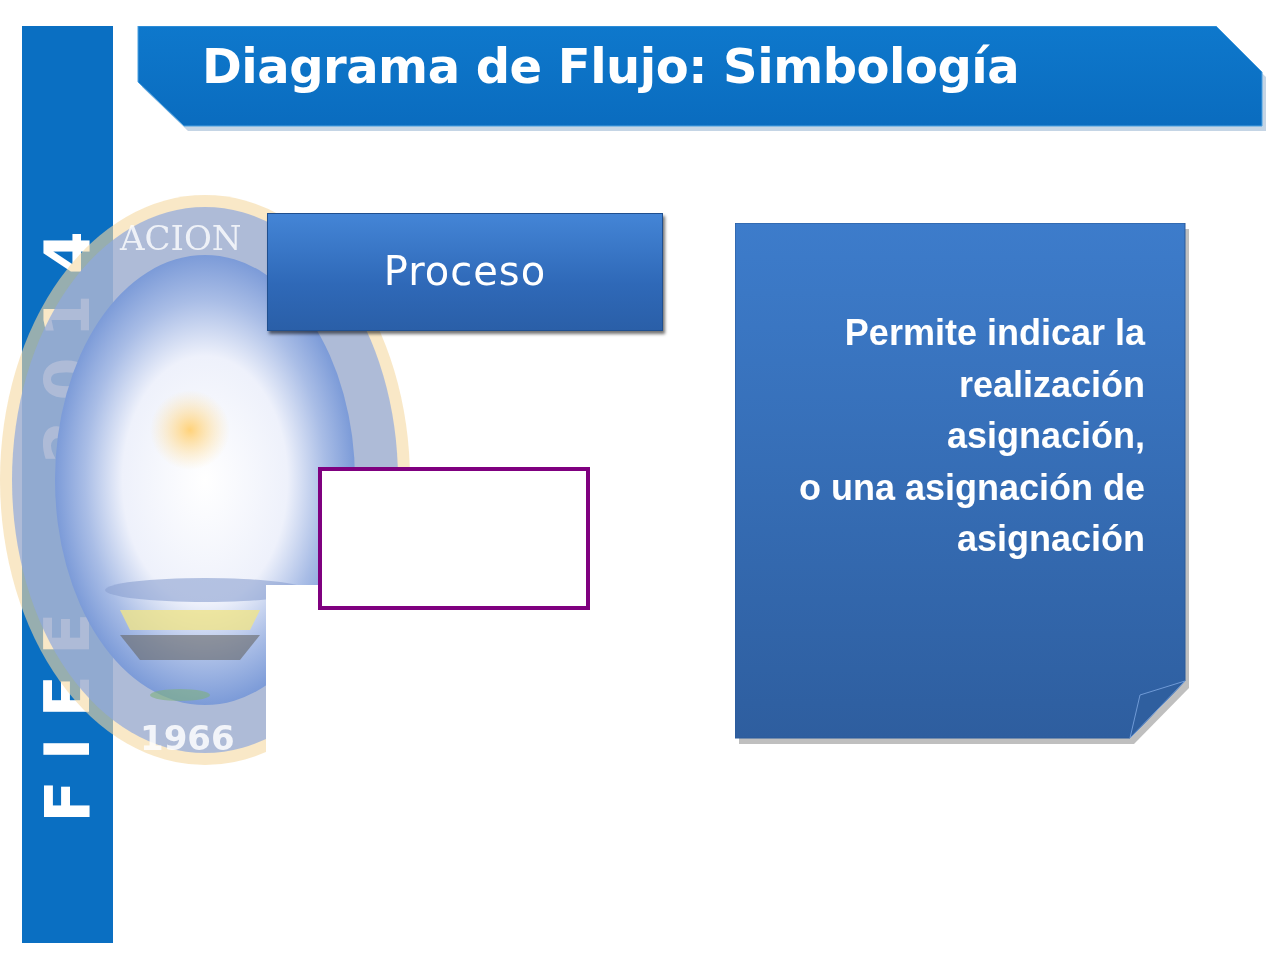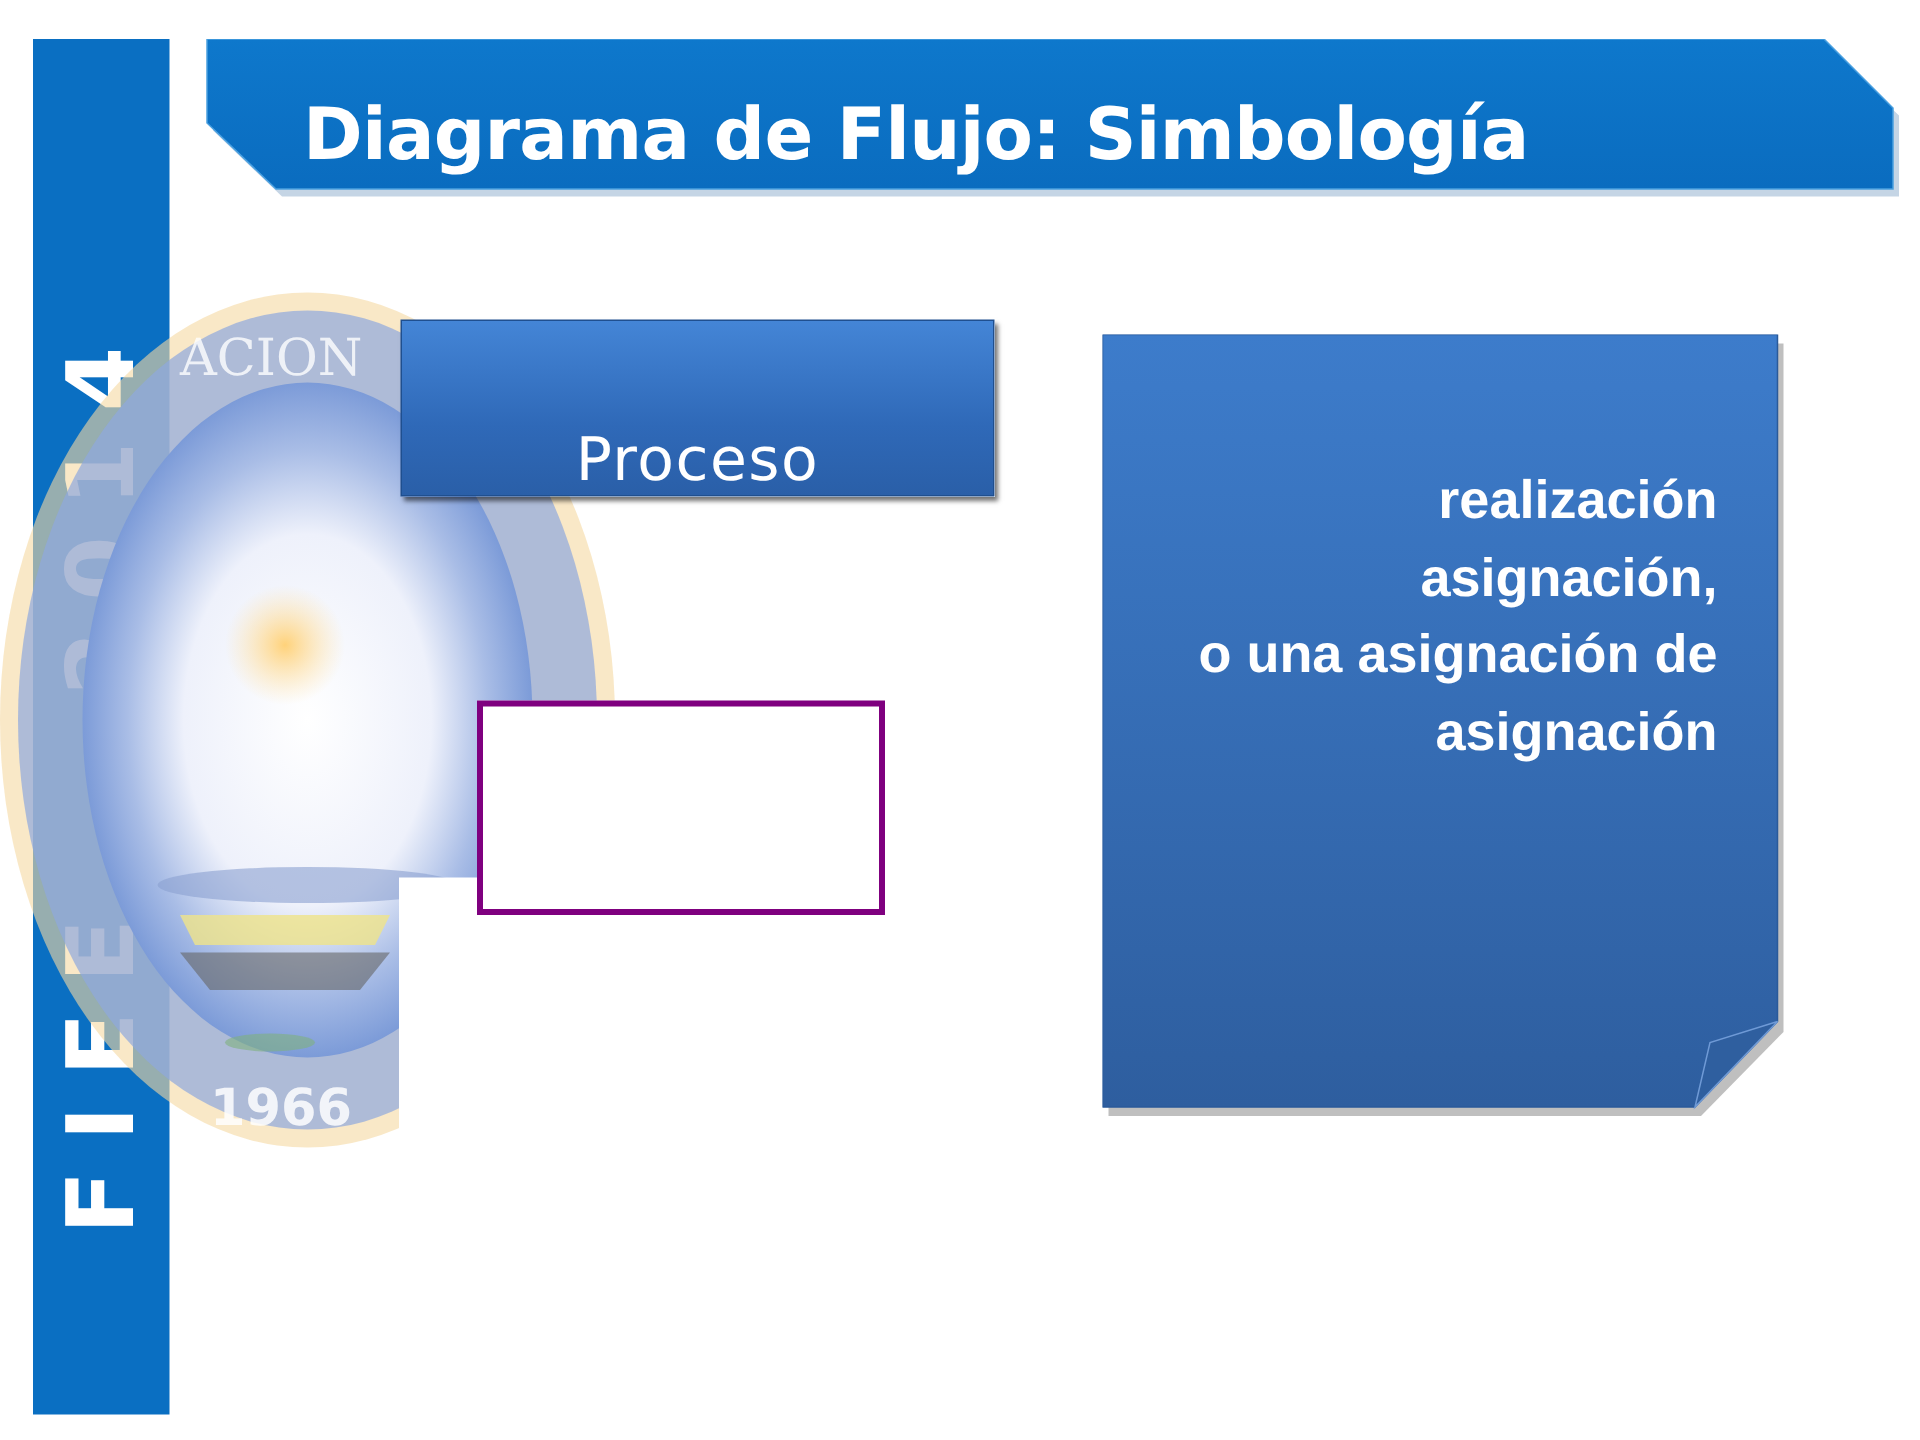--- a/index.html
+++ b/index.html
@@ -19,39 +19,39 @@
       white-space: nowrap;
       color: #ffffff; font-family: "DejaVu Sans", sans-serif; font-weight: bold;
       font-size: 62px; letter-spacing: 20px;
     }
     
     .title-banner {
       position: absolute; left: 136px; top: 26px; width: 1130px; height: 104px;
     }
     .title-banner svg { position: absolute; left: 0; top: 0; }
     .title-text {
-      position: absolute; left: 66px; top: 40px;
+      position: absolute; left: 66px; top: 16px;
       color: #ffffff; font-family: "DejaVu Sans", sans-serif; font-weight: bold;
       font-size: 48px; letter-spacing: -0.5px; line-height: 1;
     }
     
     .seal {
       position: absolute; left: 0; top: 190px; width: 410px; height: 600px;
       overflow: hidden;
     }
     .seal-clip {
       position: absolute; left: 266px; top: 395px; width: 200px; height: 400px; background: #ffffff;
     }
     
     .proceso-box {
       position: absolute; left: 267px; top: 213px; width: 394px; height: 116px;
       background: linear-gradient(#4485d6, #2f69b8 60%, #2a5fa8);
       border: 1px solid #1f4f8f;
       box-shadow: 2px 3px 3px rgba(0,0,0,0.55);
-      display: flex; align-items: flex-end; justify-content: center;
+      display: flex; align-items: center; justify-content: center;
     }
     .proceso-text {
       color: #ffffff; font-family: "DejaVu Sans", sans-serif; font-size: 40px; letter-spacing: 1px;
       margin-left: 0px; margin-top: -2px;
     }
     
     .process-symbol {
       position: absolute; left: 318px; top: 467px; width: 264px; height: 135px;
       border: 4px solid #7f007f; background: #ffffff;
     }
@@ -127,18 +127,19 @@
       <linearGradient id="noteGrad" x1="0" y1="0" x2="0" y2="1">
         <stop offset="0%" stop-color="#3d7ccb"></stop>
         <stop offset="100%" stop-color="#2e5e9f"></stop>
       </linearGradient>
     </defs>
     <polygon points="3,3 453,3 453,462 398,518 3,518" fill="#000" opacity="0.25" transform="translate(1,3)"></polygon>
     <polygon points="0,0 450,0 450,458 395,515 0,515" fill="url(#noteGrad)" stroke="#2a5a9a" stroke-width="1"></polygon>
     <polygon points="450,458 395,515 405,472" fill="#2f5f9f" stroke="#6f9ad6" stroke-width="1"></polygon>
   </svg>
   <div class="note-text">
+    <div>Permite indicar la</div>
     <div>realización</div>
     <div>asignación,</div>
     <div>o una asignación de</div>
     <div>asignación</div>
   </div>
 </div>
 
 </body></html>

